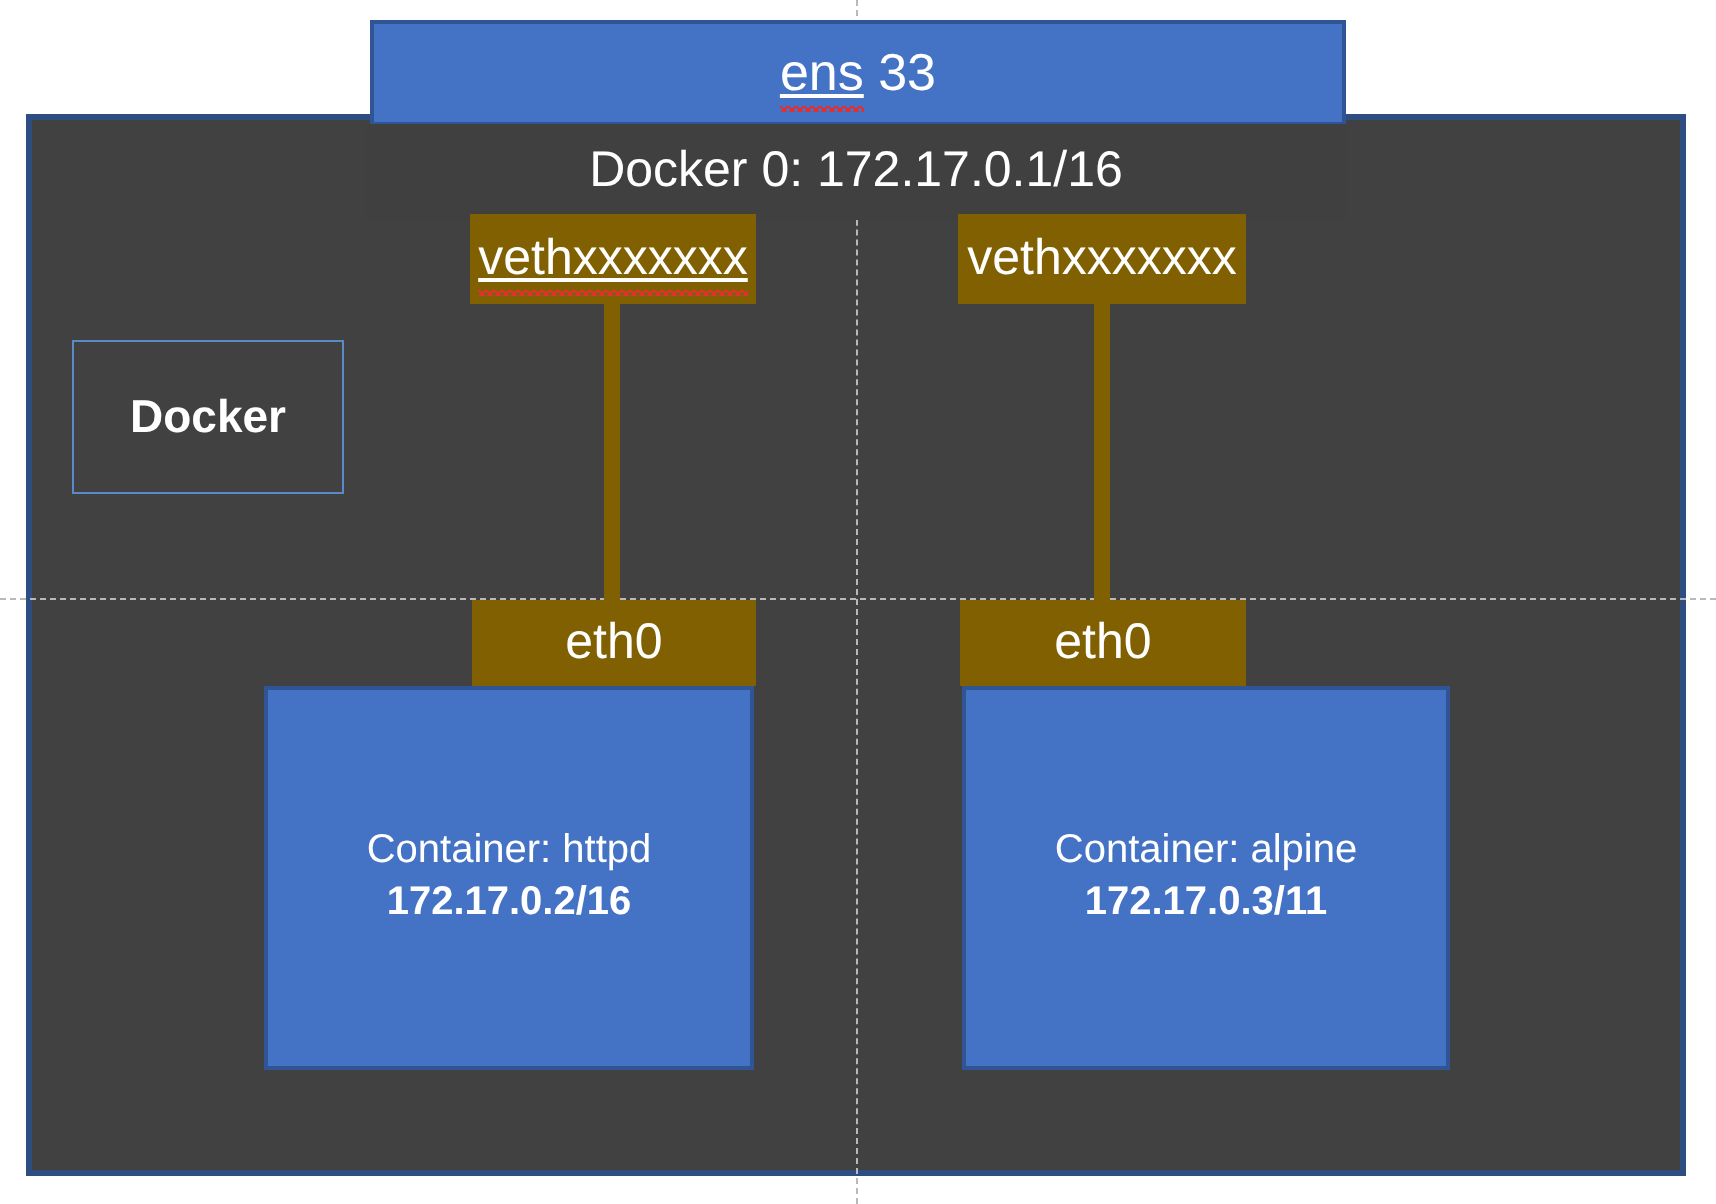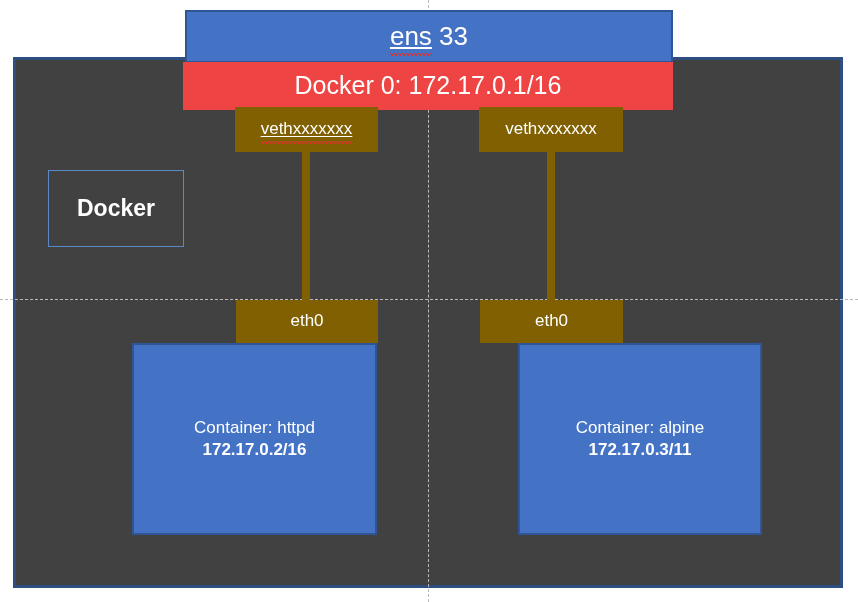--- a/index.html
+++ b/index.html
@@ -75,21 +75,21 @@
     font-size: 26px;
     z-index: 6;
   }
 
   
   .bridge-box {
     left: 183px;
     top: 62px;
     width: 490px;
     height: 48px;
-    background: #ef4444;
+    background: #404040;
     font-size: 25px;
     z-index: 6;
   }
 
   
   .dhcp-label {
     position: absolute;
     left: 383px;
     top: 97px;
     width: 92px;
@@ -97,21 +97,21 @@
     color: #ffffff;
     font-size: 23px;
     font-weight: bold;
     z-index: 8;
     text-shadow: 0 0 1px rgba(0,0,0,.25);
   }
 
   
   .olive-box {
     background: #806000;
-    font-size: 17px;
+    font-size: 25px;
     z-index: 6;
   }
   .veth-left  { left: 235px; top: 107px; width: 143px; height: 45px; }
   .veth-right { left: 479px; top: 107px; width: 144px; height: 45px; }
   .eth-left   { left: 236px; top: 300px; width: 142px; height: 43px; }
   .eth-right  { left: 480px; top: 300px; width: 143px; height: 43px; }
 
   
   .squiggle {
     position: relative;
@@ -139,31 +139,31 @@
     background: #806000;
     z-index: 5;
   }
   .conn-left  { left: 302px; top: 150px; height: 152px; }
   .conn-right { left: 547px; top: 150px; height: 152px; }
 
   
   .container-box {
     background: #4472c4;
     border: 2px solid #2f5597;
-    font-size: 17px;
+    font-size: 20px;
     z-index: 5;
   }
   .cont-left  { left: 132px; top: 343px; width: 245px; height: 192px; }
-  .cont-right { left: 481px; top: 343px; width: 244px; height: 192px; margin-left: 37px; }
+  .cont-right { left: 481px; top: 343px; width: 244px; height: 192px; }
   .container-box .line2 { margin-top: 2px; font-weight: bold; }
 
   
   .daemon-box {
     position: absolute;
-    left: 48px;
+    left: 36px;
     top: 170px;
     width: 136px;
     height: 77px;
     border: 1px solid #5b8ac9;
     display: flex;
     flex-direction: row;
     align-items: center;
     justify-content: center;
     color: #ffffff;
     font-size: 23px;

